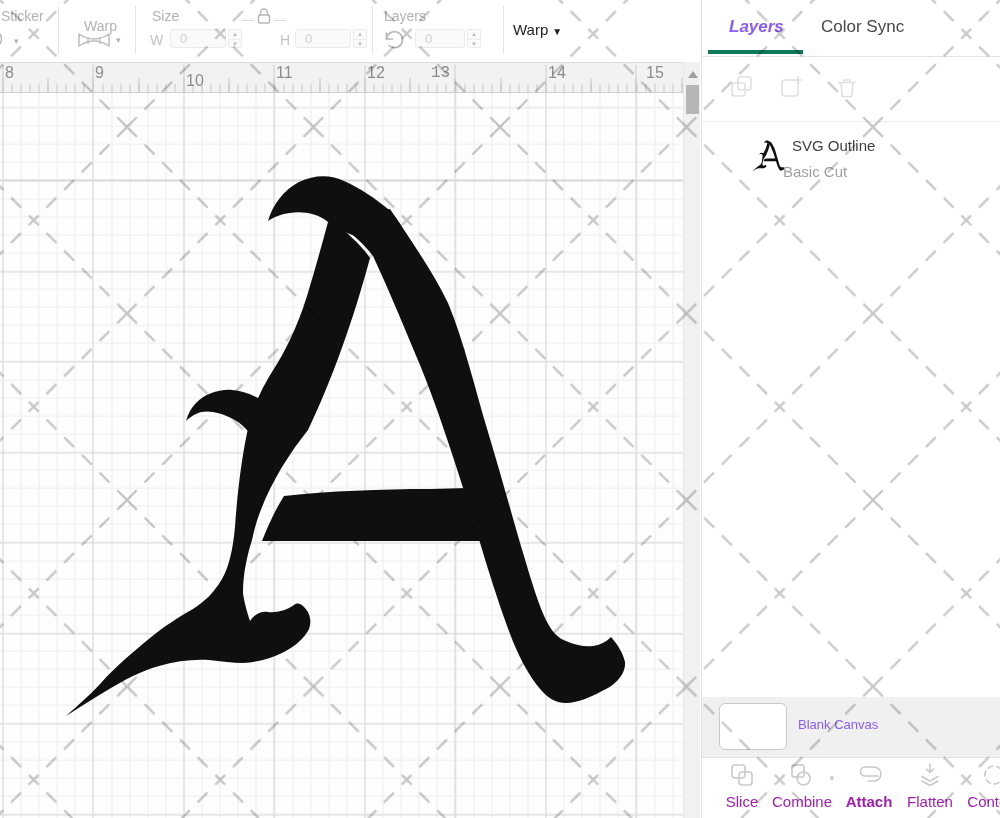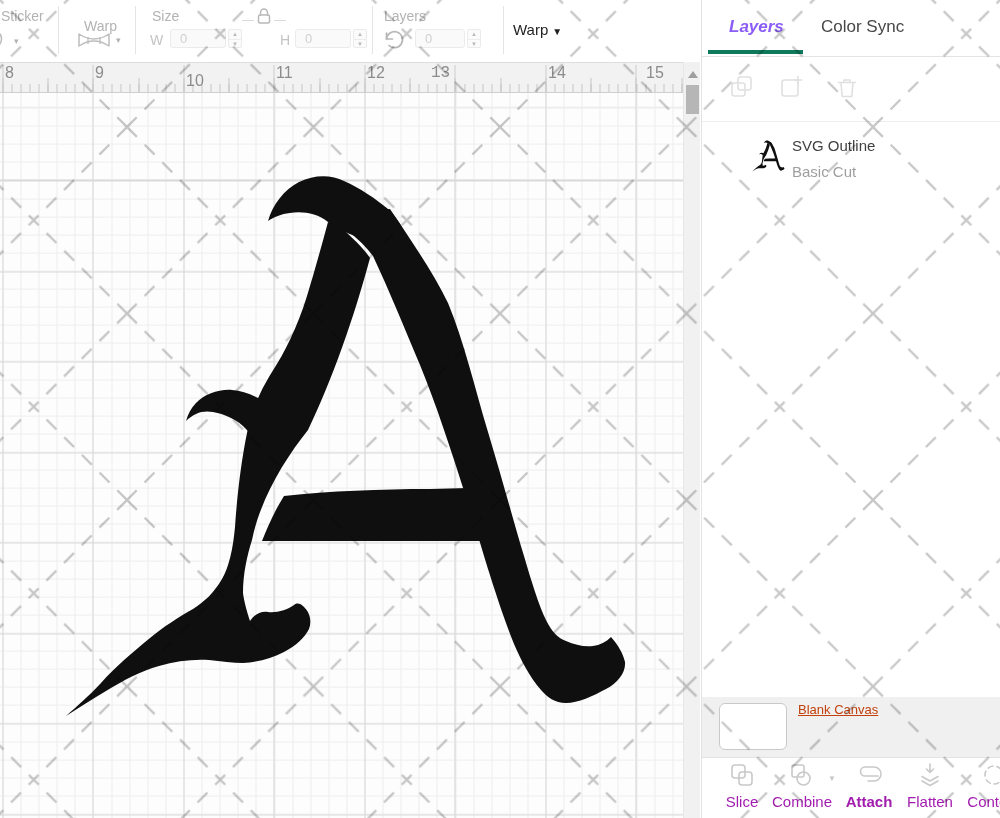--- a/index.html
+++ b/index.html
@@ -55,26 +55,26 @@
   .tab-colorsync { left:119px; color:#474747; }
   .tab-underline { position:absolute; left:6px; top:50px; width:95px; height:4px; background:#0e7a5b; }
   .tab-border { position:absolute; left:0; top:56px; right:0; height:1px; background:#e4e4e4; }
   .panel-iconrow { position:absolute; left:0; top:70px; width:100%; height:40px; }
   .p-icon { position:absolute; cursor:pointer; }
   .panel-div { position:absolute; left:0; top:121px; right:0; height:1px; background:#ededed; }
 
   .layer-row { position:absolute; left:0; top:128px; width:100%; height:62px; cursor:pointer; }
   .layer-thumb { position:absolute; left:50px; top:12px; }
   .layer-title { position:absolute; left:90px; top:9px; font-size:15px; color:#3f3f3f; }
-  .layer-sub   { position:absolute; left:90px; top:35px; font-size:15px; color:#9e9e9e; }
+  .layer-sub   { position:absolute; left:81px; top:35px; font-size:15px; color:#9e9e9e; }
 
   .canvas-row { position:absolute; left:0; top:697px; width:100%; height:60px; background:#f0f0f0; }
   .swatch { position:absolute; left:17px; top:6px; width:68px; height:47px; background:#fff;
             border:1px solid #c9c9c9; border-radius:6px; cursor:pointer; }
-  .canvas-row-label { position:absolute; left:96px; top:5px; font-size:13px; color:#c2410c;text-decoration:underline; }
+  .canvas-row-label { position:absolute; left:96px; top:20px; font-size:13px; color:#8b5cf6; }
 
   .action-bar { position:absolute; left:0; top:757px; width:100%; height:61px; background:#fff; border-top:1px solid #e3e3e3; }
   .action { position:absolute; top:4px; width:58px; text-align:center; cursor:pointer; }
   .action .a-label { display:block; font-size:15px; color:#a21caf; margin-top:1px; white-space:nowrap; }
   .a-caret { position:absolute; font-size:8px; color:#c6c6c6; top:12px; }
 
   
   .watermark { position:absolute; left:0; top:0; width:1000px; height:818px; pointer-events:none;
                mix-blend-mode:multiply; z-index:60; }
 

